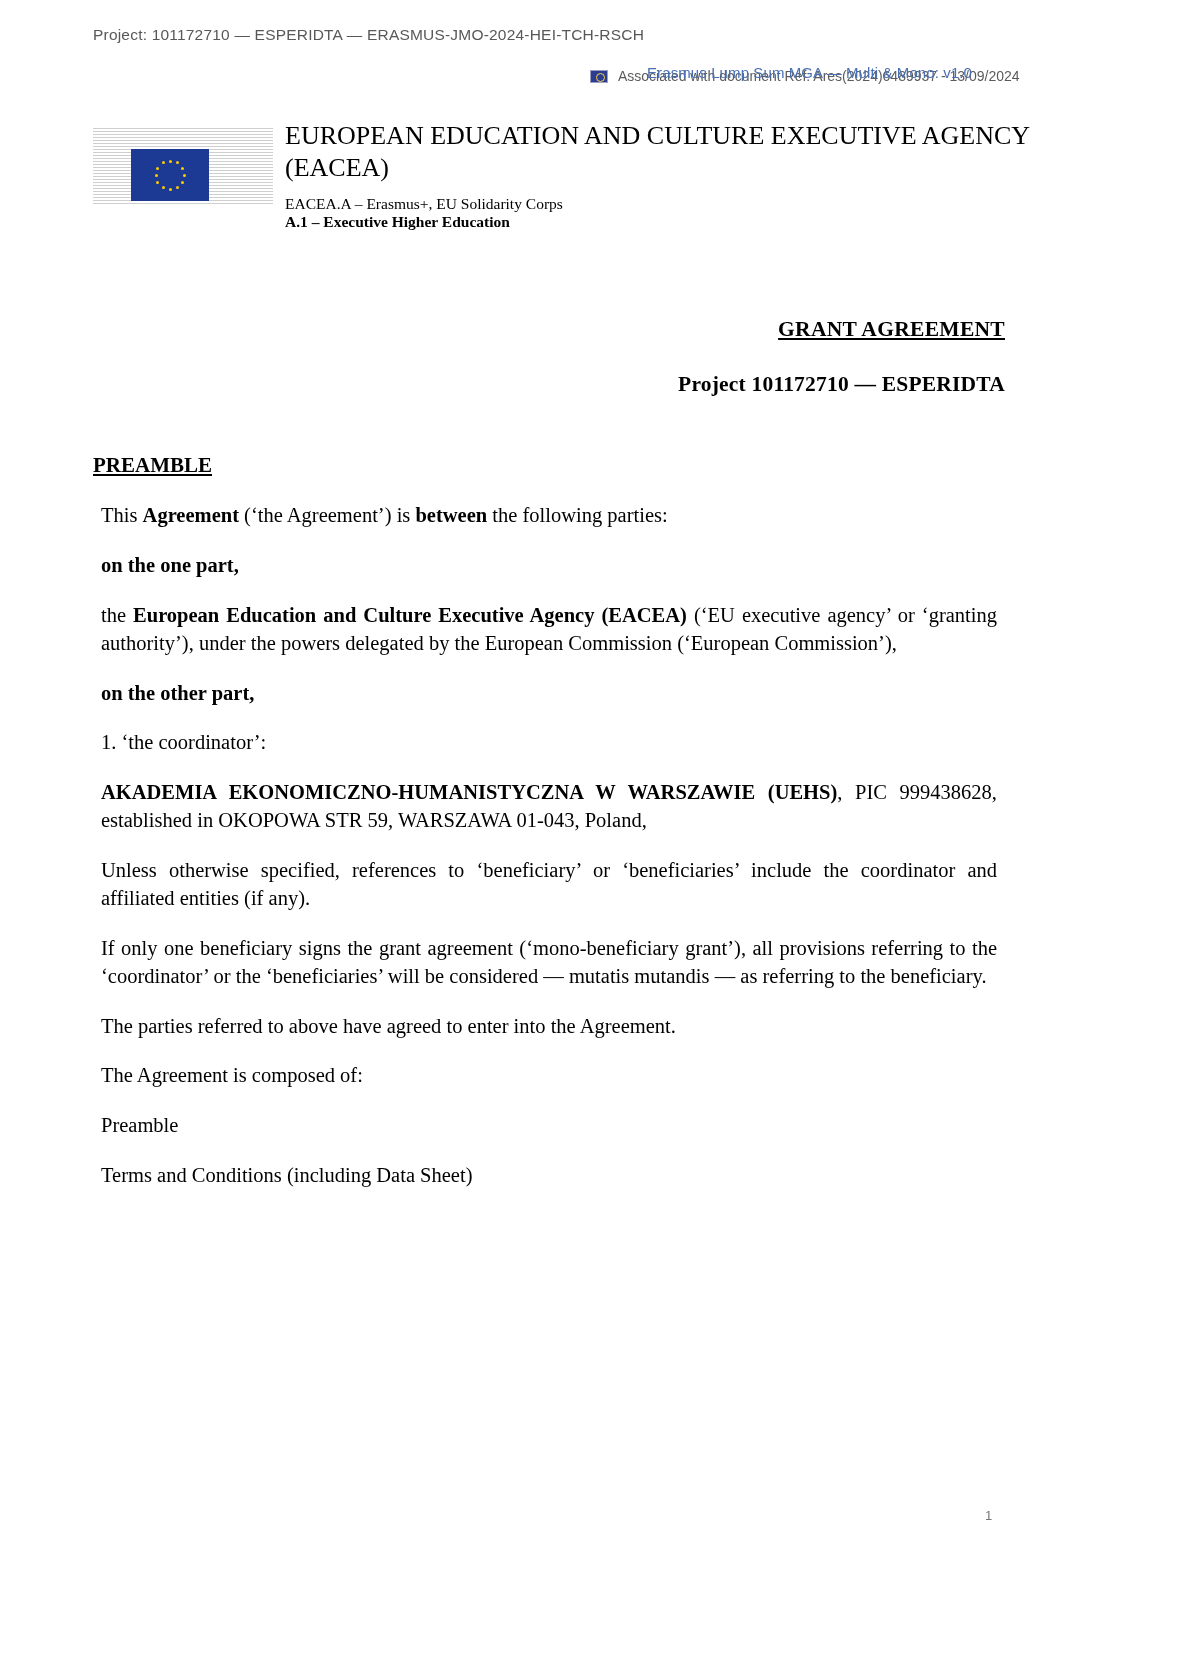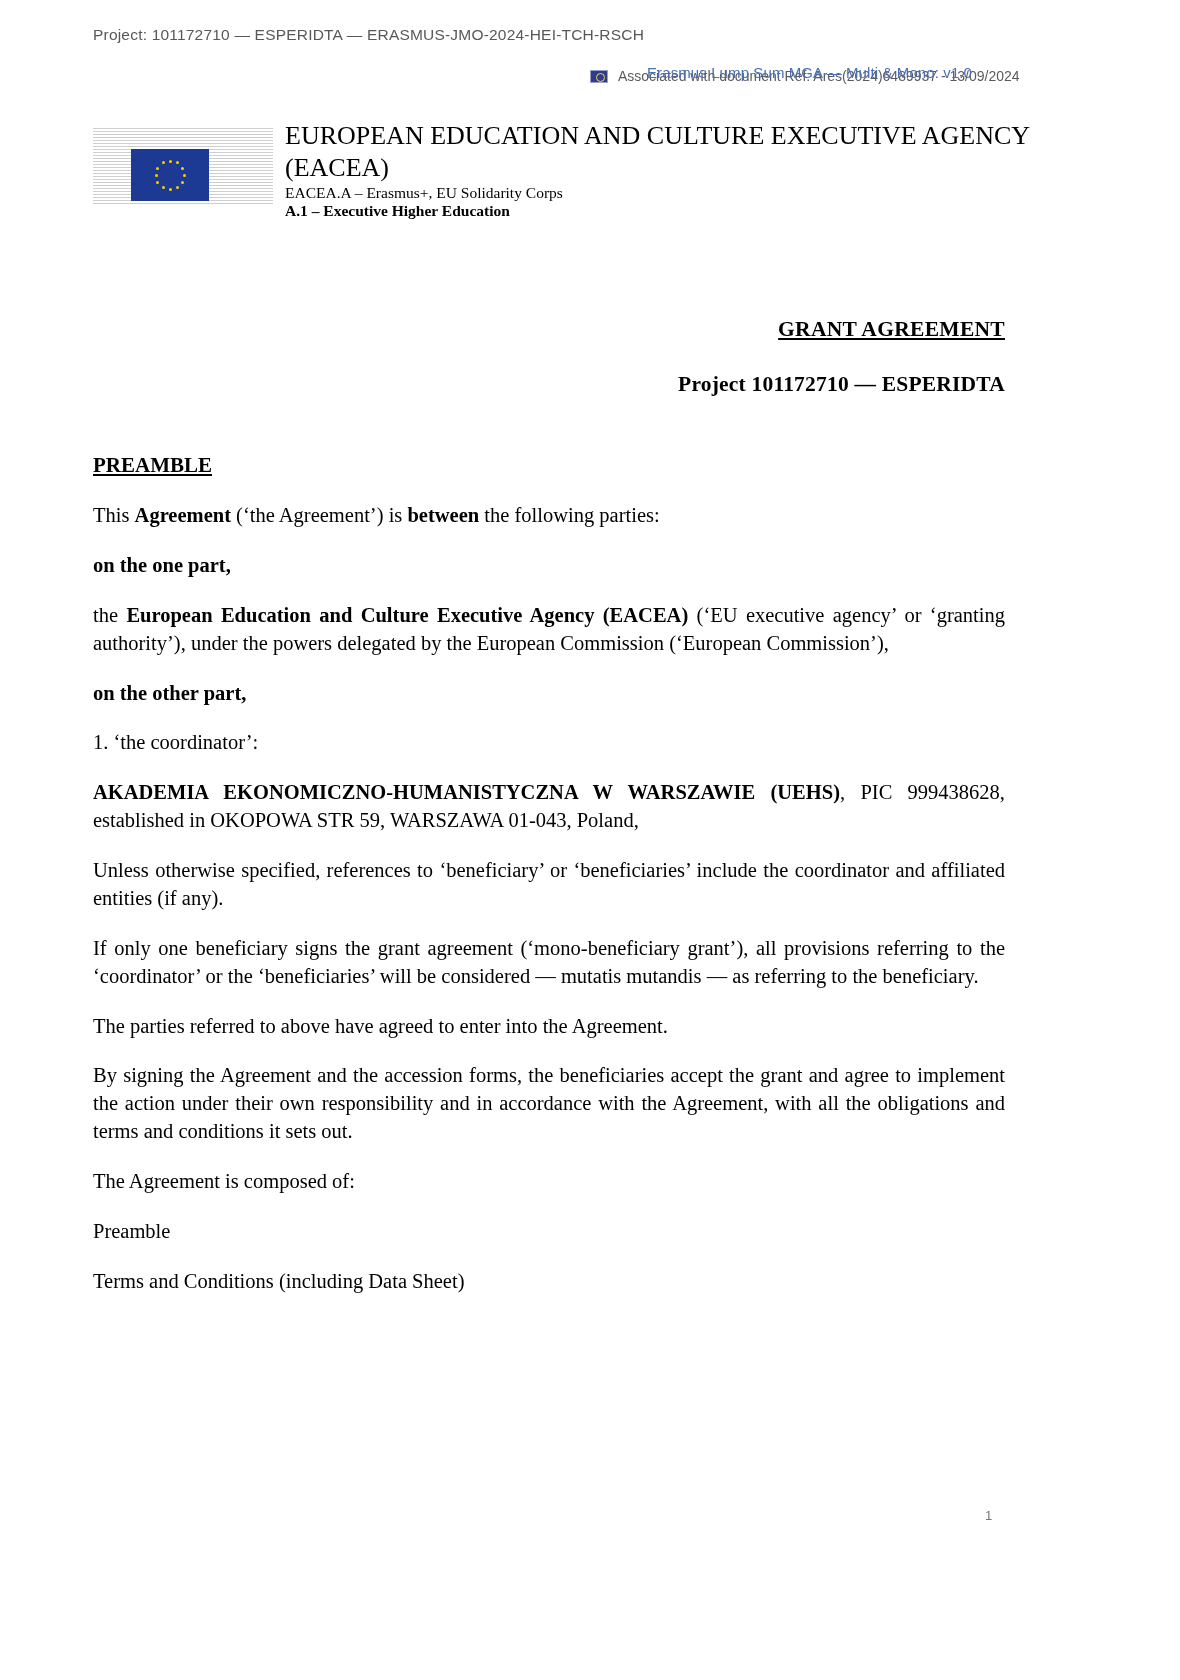--- a/index.html
+++ b/index.html
@@ -132,21 +132,21 @@
   .lh-text {
     margin-left: 192px;
   }
   .lh-title {
     font-family: "Liberation Serif", serif;
     font-size: 26px;
     line-height: 1.22;
     color: #000;
   }
   .lh-unit1 {
-    margin-top: 1px;
+    margin-top: 12px;
     font-size: 15.5px;
     color: #000;
   }
   .lh-unit2 {
     font-size: 15.5px;
     font-weight: bold;
     color: #000;
   }
 
   
@@ -173,21 +173,21 @@
     letter-spacing: 0.2px;
   }
   .sec-head {
     font-weight: bold;
     text-decoration: underline;
     margin-top: 52px;
     text-align: left;
     font-size: 21px;
   }
   p.para {
-    margin: 0;
+    margin: 8px;
     padding: 0;
     margin-top: 22px;
   }
   .b { font-weight: bold; }
 
   .pagenum {
     position: absolute;
     left: 985px;
     top: 1508px;
     font-family: "Liberation Sans", sans-serif;
@@ -287,21 +287,20 @@
   <p class="para">
     <span class="b">AKADEMIA EKONOMICZNO-HUMANISTYCZNA W WARSZAWIE (UEHS)</span><span>, PIC 999438628, established in OKOPOWA STR 59, WARSZAWA 01-043, Poland,</span>
   </p>
 
   <p class="para">Unless otherwise specified, references to ‘beneficiary’ or ‘beneficiaries’ include the coordinator and affiliated entities (if any).</p>
 
   <p class="para">If only one beneficiary signs the grant agreement (‘mono-beneficiary grant’), all provisions referring to the ‘coordinator’ or the ‘beneficiaries’ will be considered — mutatis mutandis — as referring to the beneficiary.</p>
 
   <p class="para">The parties referred to above have agreed to enter into the Agreement.</p>
 
-  <p class="para">By signing the Agreement and the accession forms, the beneficiaries accept the grant and agree to implement the action under their own responsibility and in accordance with the Agreement, with all the obligations and terms and conditions it sets out.</p>
 
   <p class="para">The Agreement is composed of:</p>
 
   <p class="para">Preamble</p>
 
   <p class="para">Terms and Conditions (including Data Sheet)</p>
 
 </div>
 
 <div class="pagenum">1</div>

